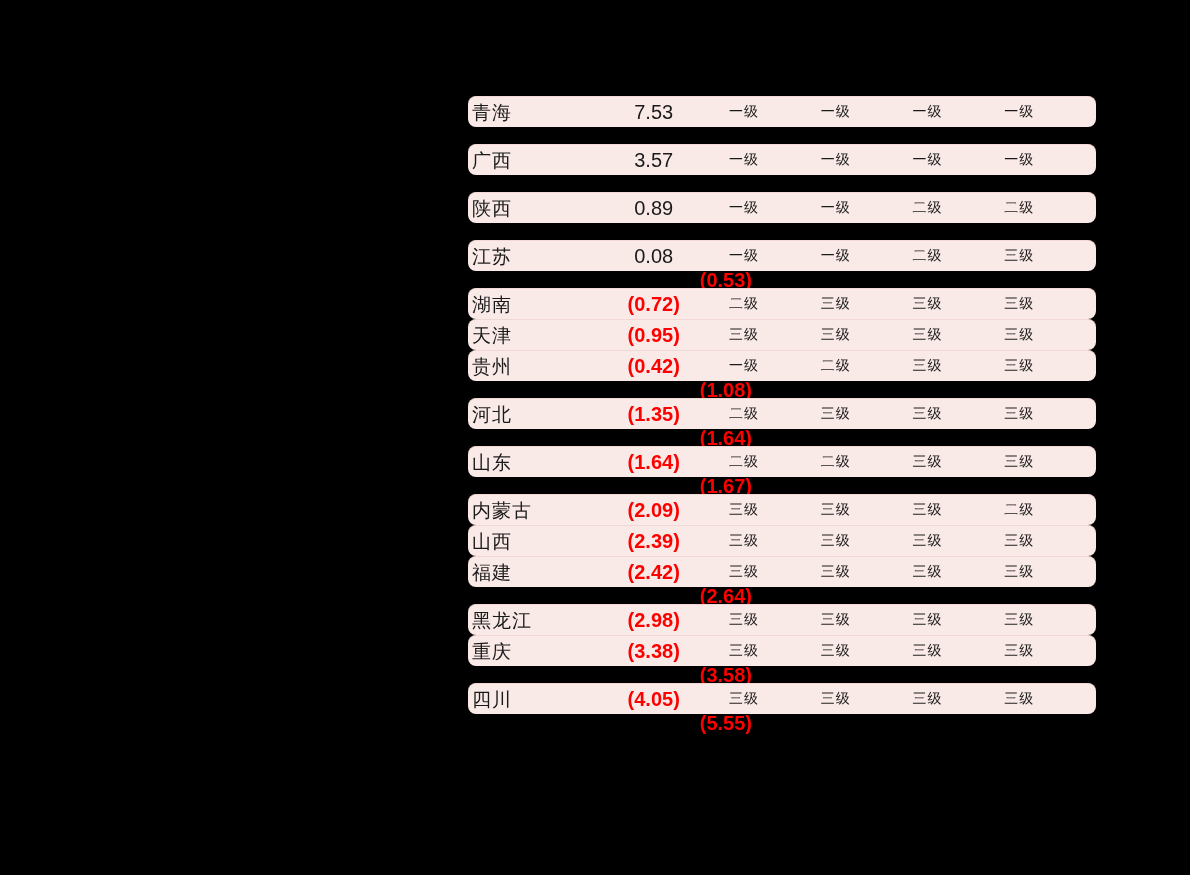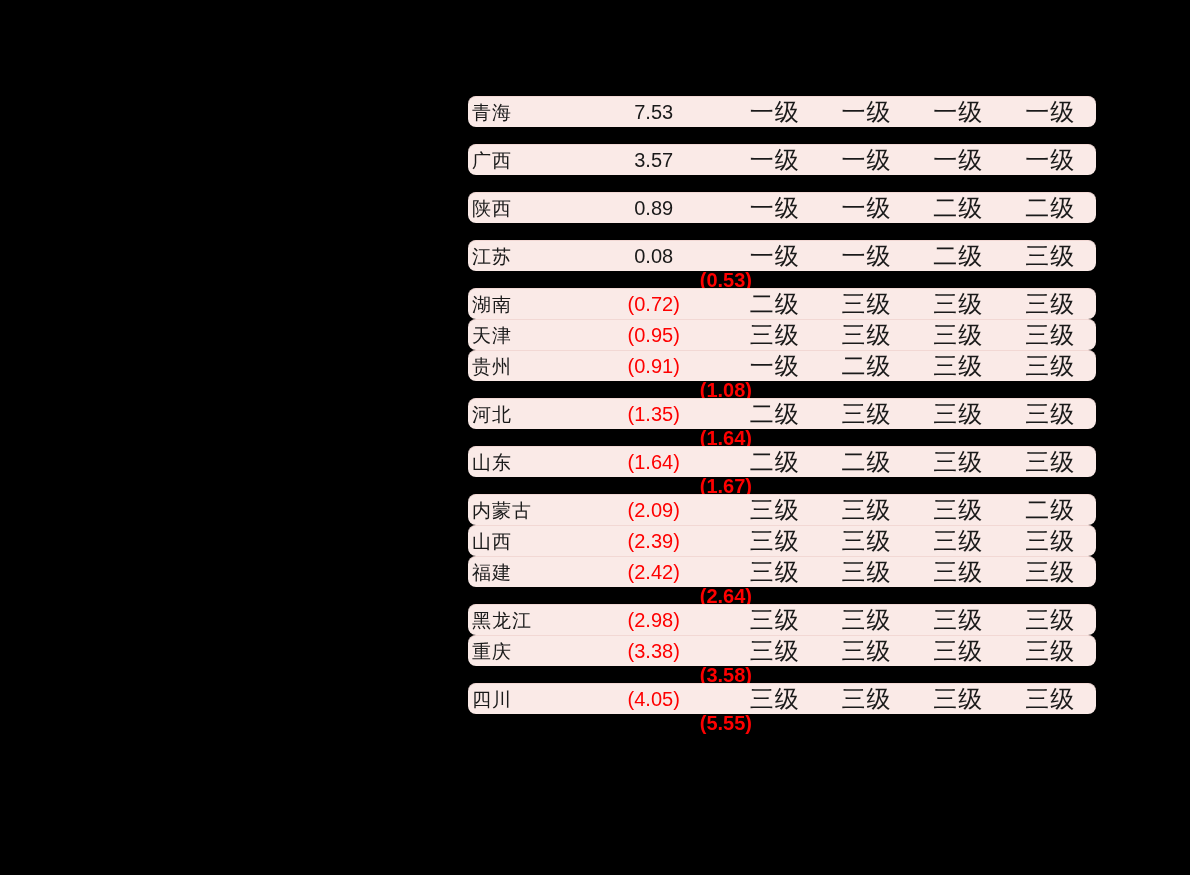--- a/index.html
+++ b/index.html
@@ -64,25 +64,26 @@
     width: 164px;
     text-align: center;
     font-size: 20px;
     line-height: 1;
     white-space: nowrap;
     box-sizing: border-box;
     font-family: "Liberation Sans", "DejaVu Sans", sans-serif;
   }
   .c-value.neg {
     color: #fe0000;
+    font-weight: bold;
   }
   .c-grade {
     width: 100px;
-    text-align: center;
-    font-size: 24px;
+    text-align: left;
+    font-size: 14px;
     line-height: 1;
     letter-spacing: 1px;
     white-space: nowrap;
     box-sizing: border-box;
   }
   .c-grade.last {
     width: 100px;
   }
 
   
@@ -155,21 +156,21 @@
       <div class="data-row">
         <div class="c-name">天津</div>
         <div class="c-value neg">(0.95)</div>
         <div class="c-grade">三级</div>
         <div class="c-grade">三级</div>
         <div class="c-grade">三级</div>
         <div class="c-grade last">三级</div>
       </div>
       <div class="data-row">
         <div class="c-name">贵州</div>
-        <div class="c-value neg">(0.91)</div>
+        <div class="c-value neg">(0.42)</div>
         <div class="c-grade">一级</div>
         <div class="c-grade">二级</div>
         <div class="c-grade">三级</div>
         <div class="c-grade last">三级</div>
       </div>
       <div class="gap-row">
         <div class="overflow-value">(1.08)</div>
       </div>
       <div class="data-row">
         <div class="c-name">河北</div>

